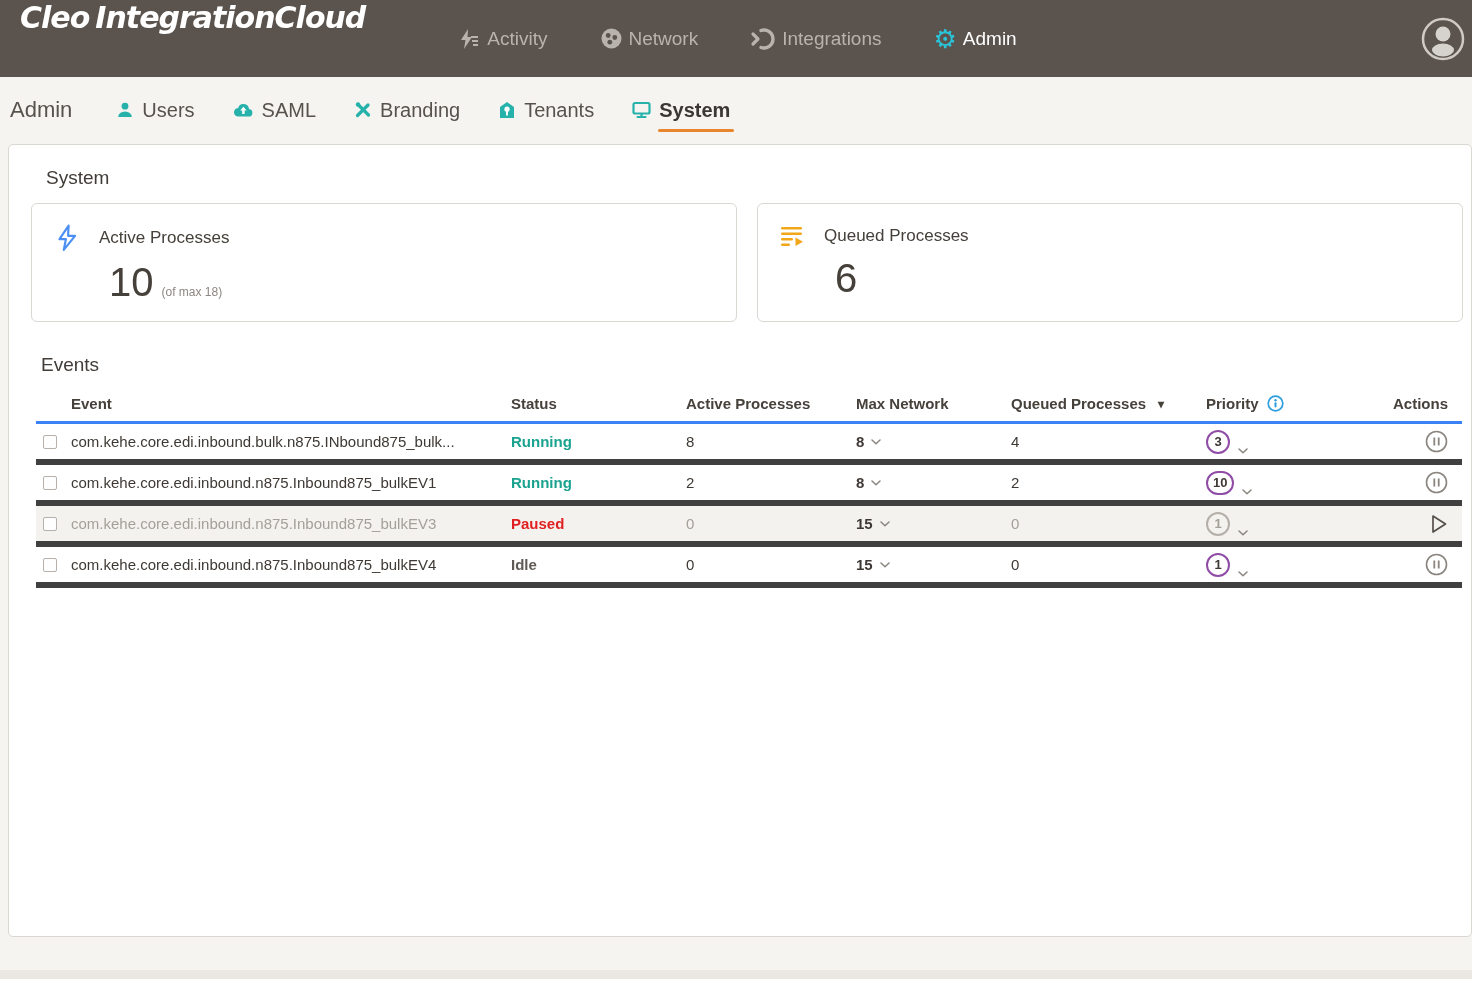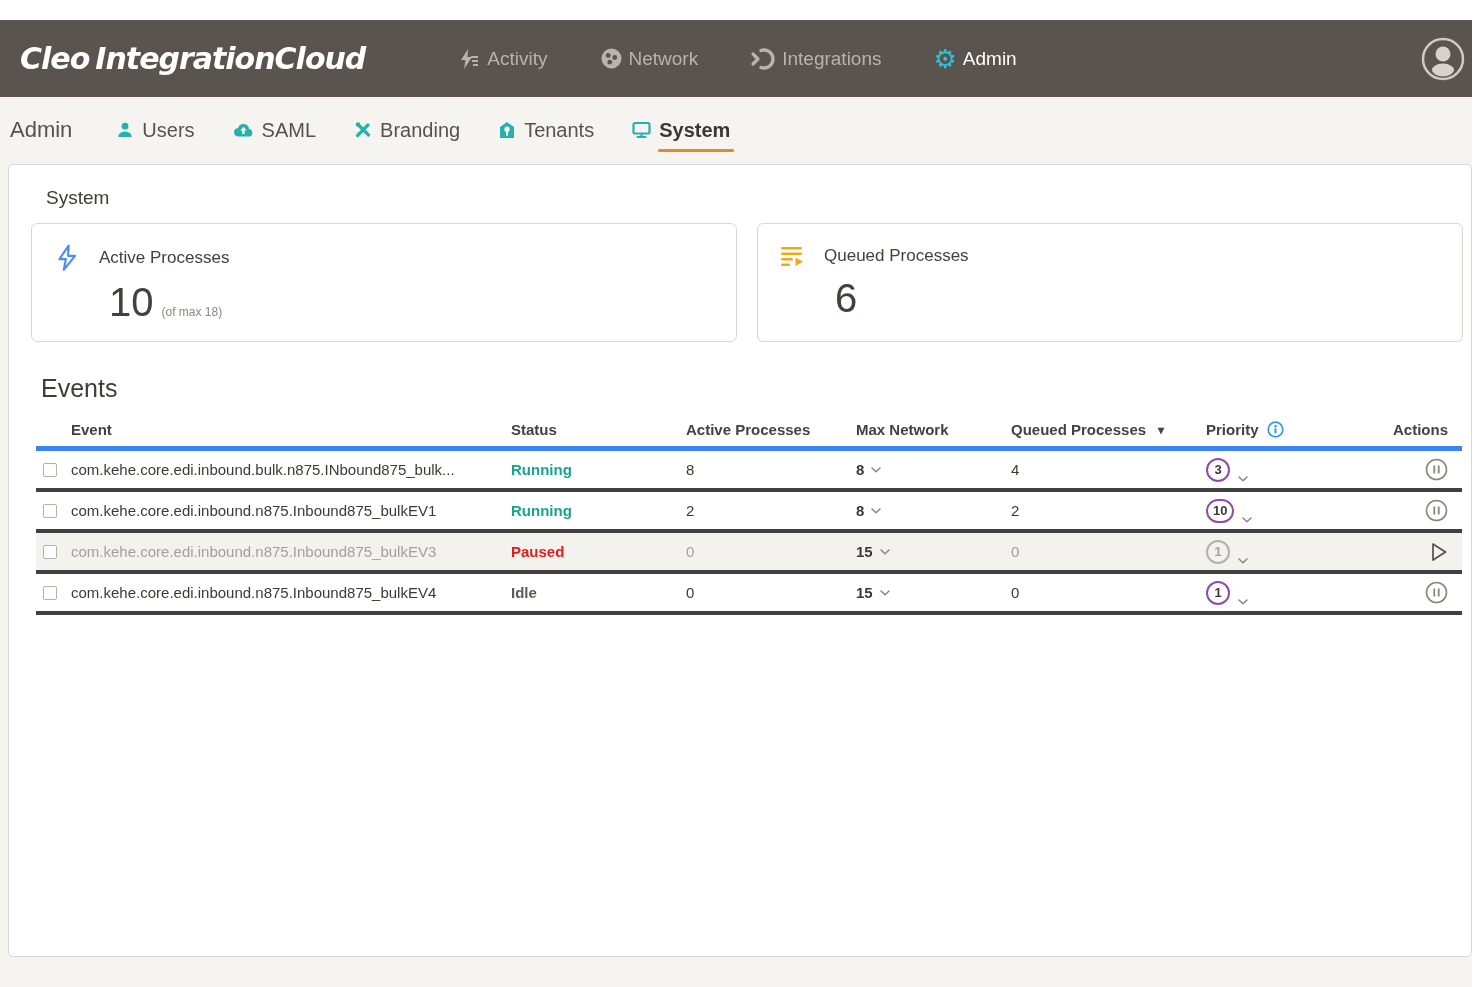--- a/index.html
+++ b/index.html
@@ -1,21 +1,21 @@
 <!DOCTYPE html>
 <html><head>
 <meta charset="utf-8">
 <style>
   * { margin:0; padding:0; box-sizing:border-box; }
   html,body { width:1480px; height:987px; background:#ffffff; overflow:hidden;
     font-family:"Liberation Sans", sans-serif; }
 
   
-  .topbar { margin-top:20px; width:1472px; height:77px; background:#5b544e;
-    display:flex; align-items:center; }
+  .topbar { margin-top:0; width:1472px; height:77px; background:#5b544e;
+    display:flex; }
   .logo { padding-left:20px; font-family:"DejaVu Sans", sans-serif;
     font-style:italic; font-weight:bold; color:#ffffff; font-size:30px;
     letter-spacing:-1px; white-space:nowrap; }
   .logo .logo-rest { margin-left:6px; }
   .topnav { display:flex; align-items:center; margin-left:92px; gap:52px; }
   .topnav-item { display:flex; align-items:center; gap:6px; font-size:19px;
     color:#b9b3ad; cursor:pointer; }
   .topnav-item .tn-icon { display:flex; align-items:center; }
   .topnav-item.active { color:#ffffff; }
   .gear-glyph { font-size:26px; color:#29c3da; line-height:1;
@@ -50,33 +50,33 @@
   .card-body { margin-left:55px; margin-top:10px; display:flex; align-items:baseline; }
   .status-pill { display:inline-flex; align-items:center; gap:8px; background:#e2f5ef;
     color:#13a089; font-weight:bold; font-size:15px; letter-spacing:.6px;
     padding:8px 13px; border-radius:4px; cursor:pointer; }
   .big-num { font-size:40px; color:#45403a; line-height:1; }
   .num-suffix { font-size:12px; color:#8d8780; margin-left:8px; }
 
   
   .events-head { display:flex; align-items:center; justify-content:space-between;
     margin:32px 9px 0 32px; }
-  .events-title { font-size:25px; color:#413c37; }
+  .events-title { font-size:19px; color:#413c37; }
   .search-box { width:350px; height:33px; border:1px solid #c9c4bf; border-radius:3px;
     background:#fff; display:flex; align-items:center; padding:0 10px; gap:8px; }
   .search-box input { border:none; outline:none; flex:1; font-size:15px; color:#3e3934;
     font-family:"Liberation Sans", sans-serif; background:transparent; }
   .search-box input::placeholder { color:#8d8780; }
 
   
   .table { margin:10px 9px 0 27px; }
   .trow, .thead { display:flex; align-items:center; }
   .thead { height:38px; font-size:15px; font-weight:bold; color:#46413b;
-    border-bottom:5px solid #3b82f6; }
-  .trow { height:41px; font-size:15px; color:#3e3934; border-bottom:4px solid #404040; }
+    border-bottom:3px solid #3b82f6; }
+  .trow { height:41px; font-size:15px; color:#3e3934; border-bottom:6px solid #404040; }
   .trow.disabled { background:#f4f2ef; }
   .trow.disabled .cell-event, .trow.disabled .cell-active,
   .trow.disabled .cell-queued { color:#a4a099; }
   .col-cb { width:35px; display:flex; align-items:center; }
   .col-event { width:440px; white-space:nowrap; overflow:hidden; }
   .col-status { width:175px; }
   .col-active { width:170px; }
   .col-max { width:155px; display:flex; align-items:center; gap:7px; }
   .col-queued { width:195px; display:flex; align-items:center; gap:6px; }
   .col-priority { width:185px; display:flex; align-items:flex-end; gap:8px; }

